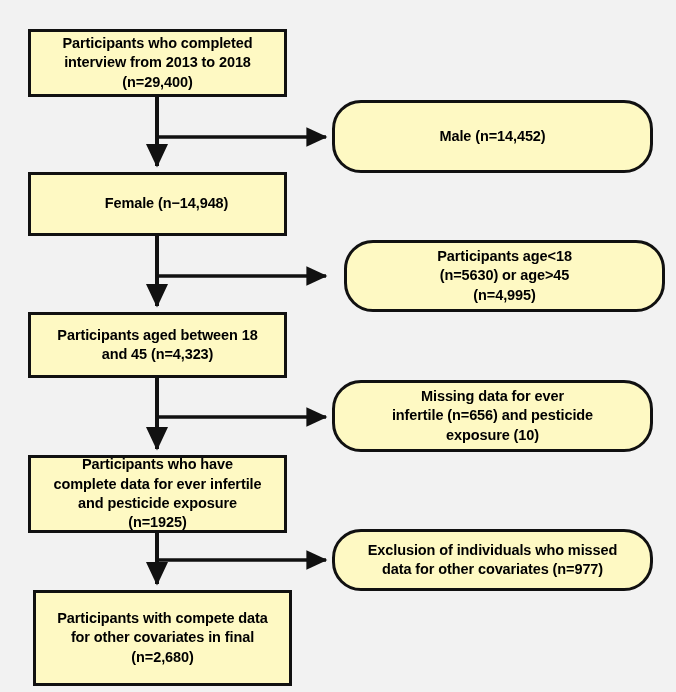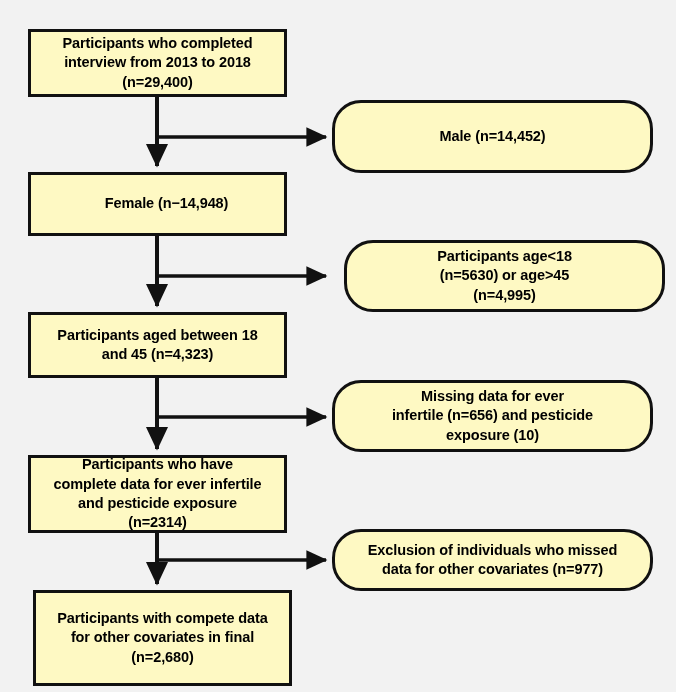--- a/index.html
+++ b/index.html
@@ -77,21 +77,21 @@
 (n=29,400)</div>
 
   <div class="node" style="left:28px; top:172px; width:259px; height:64px;padding-left:24px;">Female (n−14,948)</div>
 
   <div class="node" style="left:28px; top:312px; width:259px; height:66px;">Participants aged between 18
 and 45 (n=4,323)</div>
 
   <div class="node" style="left:28px; top:455px; width:259px; height:78px;">Participants who have
 complete data for ever infertile
 and pesticide exposure
-(n=2314)</div>
+(n=1925)</div>
 
   <div class="node" style="left:33px; top:590px; width:259px; height:96px;text-align:center;">Participants with compete data
 for other covariates  in final
 (n=2,680)</div>
 
   <div class="node right" style="left:332px; top:100px; width:321px; height:73px;">Male (n=14,452)</div>
 
   <div class="node right" style="left:344px; top:240px; width:321px; height:72px;">Participants age&lt;18
 (n=5630) or age&gt;45
 (n=4,995)</div>

